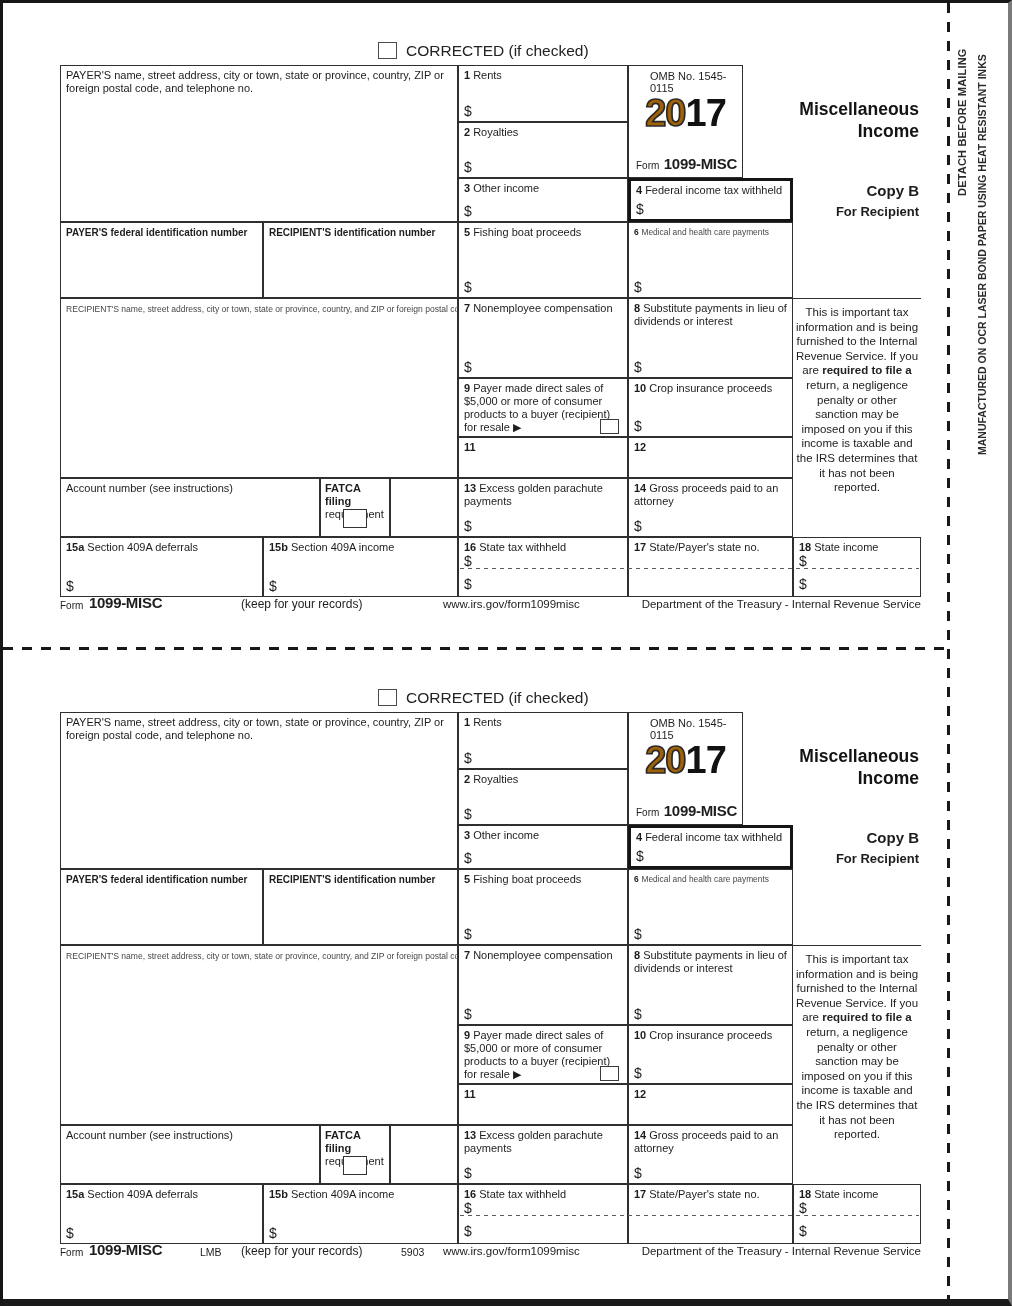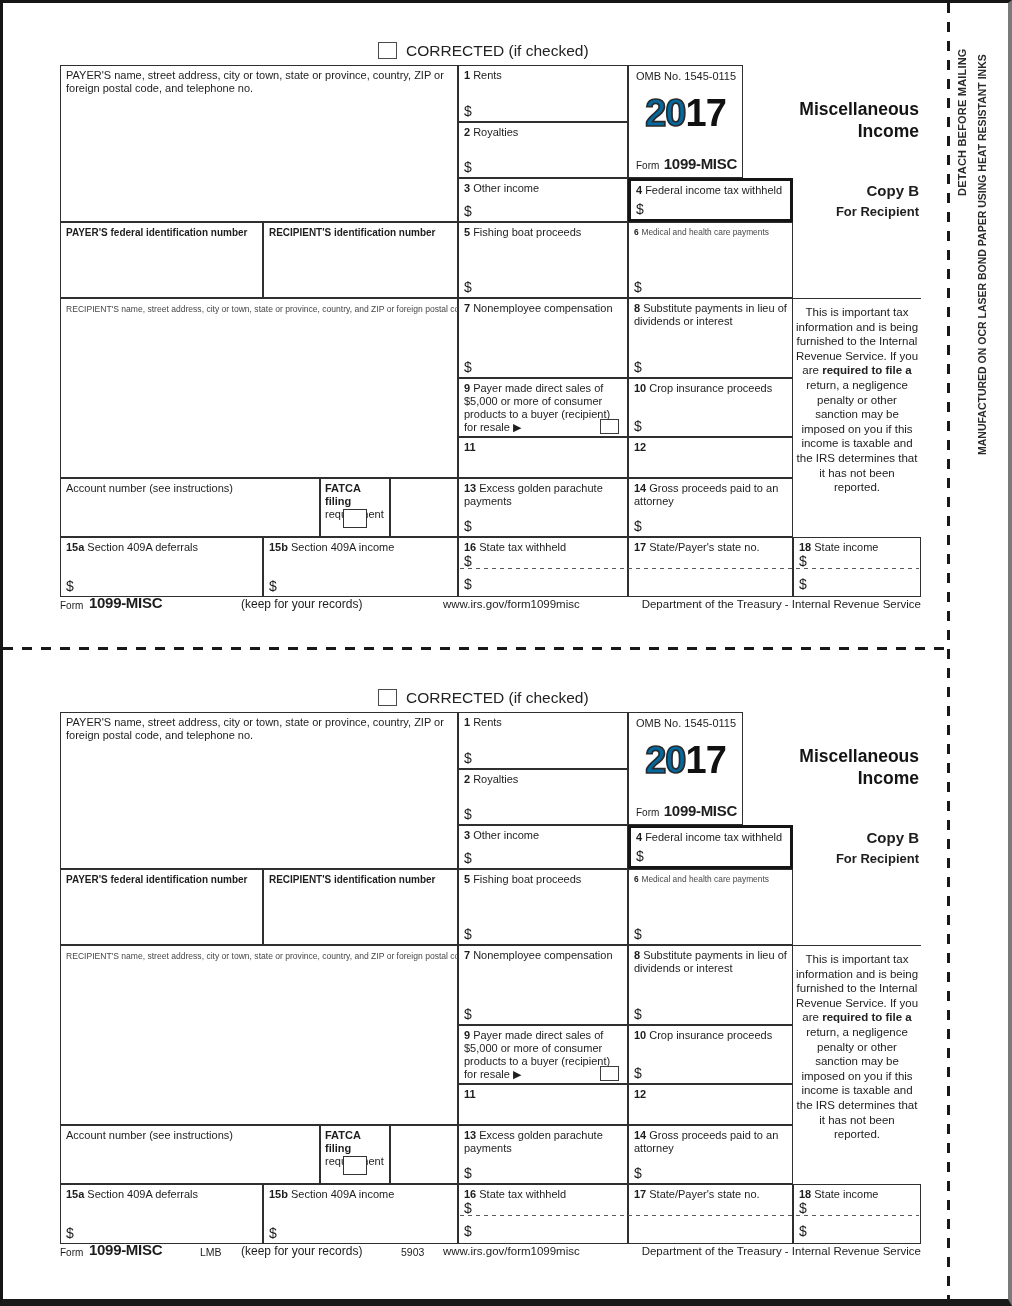--- a/index.html
+++ b/index.html
@@ -14,23 +14,23 @@
   .copy{position:absolute;left:0;width:1005px;height:577px;}
   .cell{position:absolute;border:1.5px solid #2f2f2f;box-sizing:border-box;background:#fff;}
   .cell.thick{border-width:3px;border-color:#151515;}
   .lab{position:absolute;top:3px;left:5px;right:3px;font-size:11px;line-height:13px;}
   .num{font-weight:bold;margin-right:3px;}
   .dol{position:absolute;left:5px;bottom:2px;font-size:14px;}
   .small-lab{font-size:9px;color:#474747;white-space:nowrap;transform:scaleX(0.93);transform-origin:left top;}
   .id-lab{font-size:10.5px;font-weight:bold;white-space:nowrap;transform:scaleX(0.95);transform-origin:left top;}
   .chk{position:absolute;border:1.8px solid #4a4a4a;background:#fff;box-sizing:border-box;}
   .corr-lab{position:absolute;font-size:15.5px;color:#222;}
-  .omb{position:absolute;top:4px;left:7px;font-size:11px;}
+  .omb{position:absolute;top:4px;left:21px;font-size:11px;}
   .year{position:absolute;top:26px;left:0;width:100%;text-align:center;font-size:38px;font-weight:bold;letter-spacing:-1px;}
-  .yr-o{color:#0369a1;-webkit-text-stroke:1.7px #2a2a2a;}
+  .yr-o{color:#a16207;-webkit-text-stroke:1.7px #2a2a2a;}
   .yr-b{color:#111;}
   .formno{position:absolute;bottom:4px;left:7px;white-space:nowrap;}
   .fw{font-size:10px;}
   .fn{font-size:15px;font-weight:bold;letter-spacing:-0.3px;}
   .title{position:absolute;text-align:right;font-weight:bold;font-size:17.5px;line-height:22px;color:#141414;}
   .copyb{position:absolute;text-align:right;font-weight:bold;}
   .notice{position:absolute;border-top:1.5px solid #2f2f2f;box-sizing:border-box;padding:6px 2px 0 2px;
           font-size:11.5px;line-height:14.6px;text-align:center;color:#222;}
   .dash-h-small{position:absolute;height:1px;background:repeating-linear-gradient(90deg,#5a5a5a 0 4px,transparent 4px 8px);}
   .perf-v{position:absolute;top:0;width:3px;height:100%;background:repeating-linear-gradient(180deg,#181818 0 10px,transparent 10px 19px);}

